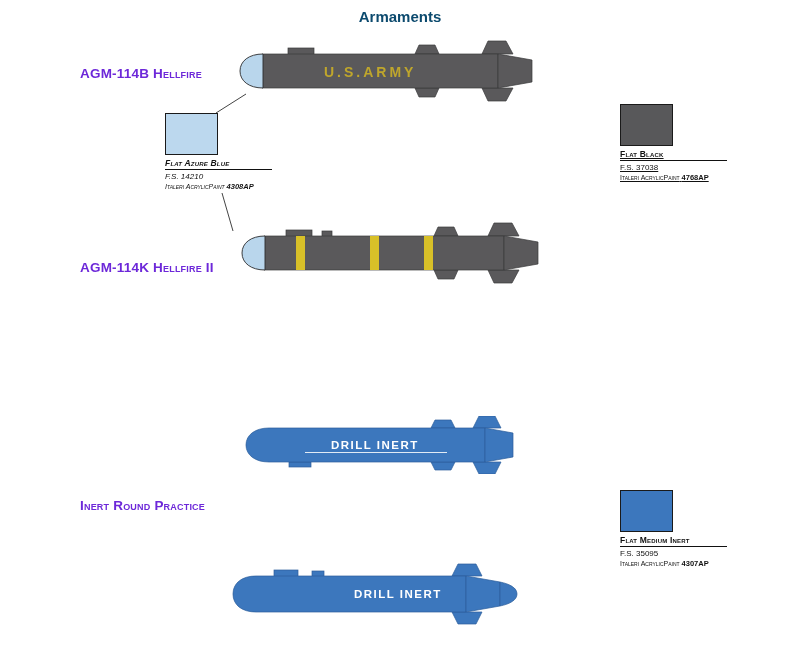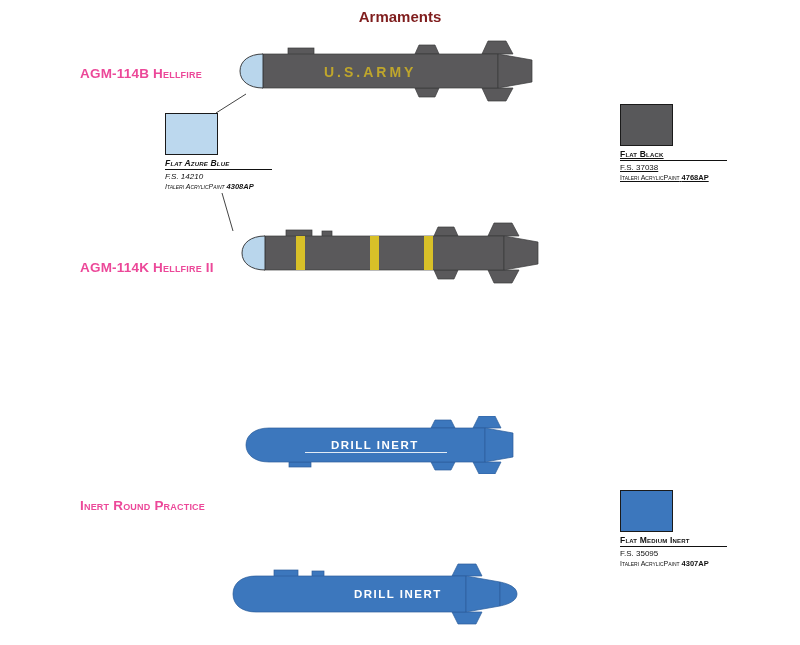--- a/index.html
+++ b/index.html
@@ -3,25 +3,25 @@
 <meta charset="utf-8">
 <style>
   * { margin:0; padding:0; box-sizing:border-box; }
   html,body { background:#ffffff; }
   .page {
     position:relative; width:800px; height:645px; background:#ffffff;
     font-family:"Liberation Sans", sans-serif; overflow:hidden; margin:0 auto;
   }
   .title {
     position:absolute; left:0; right:0; top:8px; text-align:center;
-    font-size:15px; font-weight:bold; color:#7f1d1d;
+    font-size:15px; font-weight:bold; color:#0c4a6e;
   }
   .sec-label {
     position:absolute; font-weight:bold; font-variant:small-caps;
-    font-size:13.5px; color:#ec4899; letter-spacing:.2px; white-space:nowrap;
+    font-size:13.5px; color:#6d28d9; letter-spacing:.2px; white-space:nowrap;
   }
   .paint { position:absolute; width:114px; color:#111; }
   .chip { display:block; }
   .chip rect { stroke:#1a1a1a; stroke-width:1; }
   .pname { font-weight:bold; font-variant:small-caps; font-size:8.5px; margin-top:3px; letter-spacing:.2px; }
   .prule { border-top:1px solid #111; width:107px; margin-top:1px; margin-bottom:2px; }
   .pfs { font-size:8px; }
   .pbrand { font-size:7px; font-variant:small-caps; margin-top:1px; }
   .pbrand b { font-size:7.5px; }
   .missile { position:absolute; }

